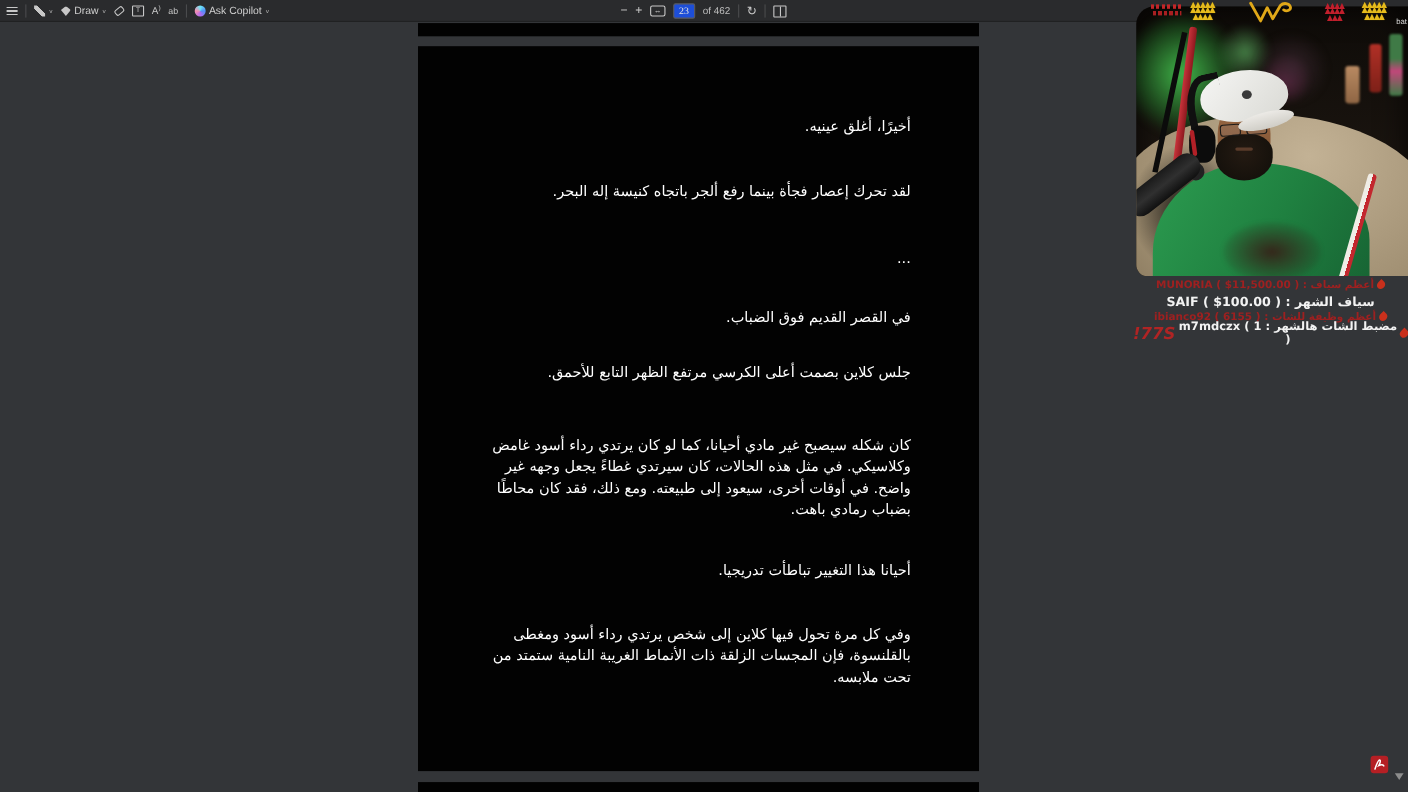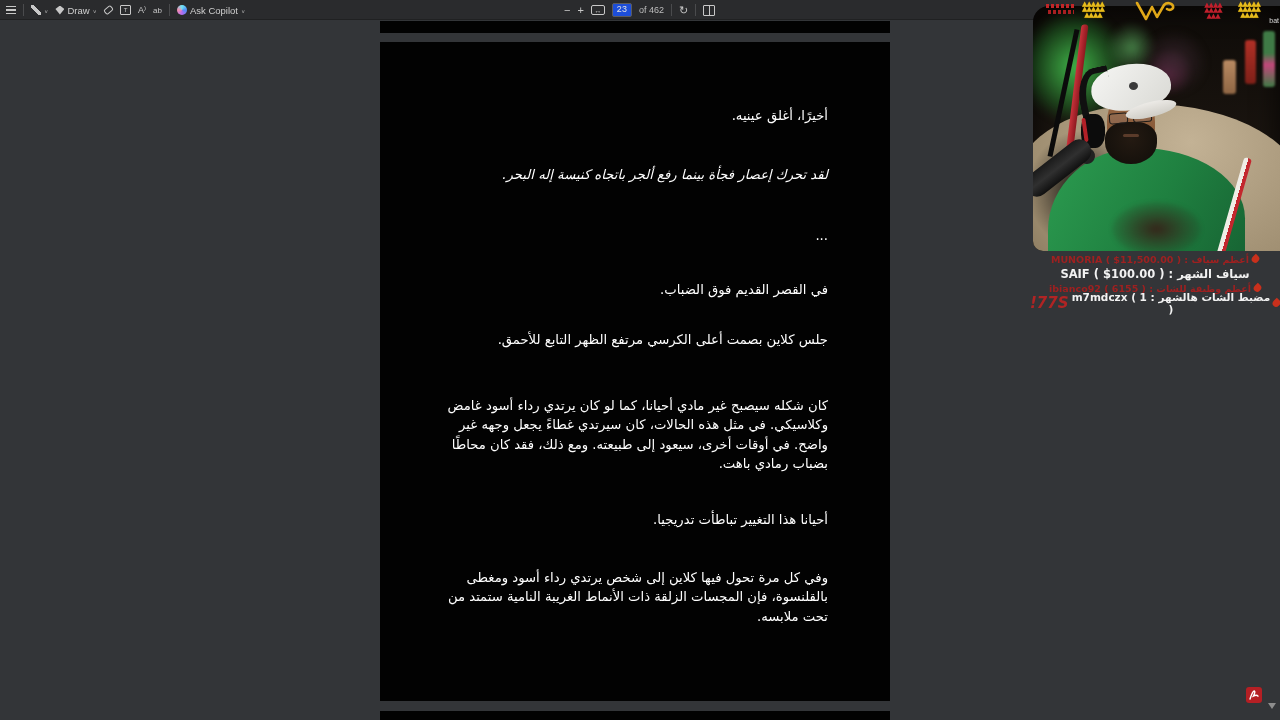--- a/index.html
+++ b/index.html
@@ -19,32 +19,32 @@
   .pen{width:10px;height:10px;background:linear-gradient(45deg,transparent 38%,#c8c8c8 38% 62%,transparent 62%);}
   .nib{width:9px;height:9px;background:#c8c8c8;clip-path:polygon(50% 0,100% 40%,50% 100%,0 40%);}
   .eraser{width:9px;height:6px;border:1px solid #c8c8c8;border-radius:2px;transform:rotate(-40deg);}
   .textbox-i{width:11px;height:10px;border:1px solid #c8c8c8;border-radius:1px;font-size:6px;display:flex;align-items:center;justify-content:center;color:#c8c8c8;}
   .readaloud{font-size:9px;color:#c8c8c8;}
   .readaloud .paren{font-size:6px;vertical-align:top;}
   .ab-i{font-size:8px;color:#c8c8c8;}
   .copilot{width:10px;height:10px;border-radius:50%;background:conic-gradient(#6ee7f5,#4f8df7,#b36bf0,#f58fb0,#6ee7f5);}
   .zoomglyph{font-size:11px;color:#c8c8c8;}
   .fitbox{width:14px;height:10px;border:1px solid #c8c8c8;border-radius:2px;display:flex;align-items:center;justify-content:center;font-size:7px;color:#c8c8c8;}
-  .pageinput{width:20px;height:14px;background:#1d4ed8;border:1px solid #5a5b5d;border-radius:2px;color:#e0e0e0;font-size:9px;text-align:center;font-family:Liberation Mono, monospace;}
+  .pageinput{width:20px;height:14px;background:#1d4ed8;border:1px solid #5a5b5d;border-radius:2px;color:#e0e0e0;font-size:9px;text-align:center;font-family:Liberation Serif, serif;}
   .oflabel{font-size:9px;color:#bdbdbd;}
   .rotate{font-size:11px;color:#c8c8c8;}
   .pagelayout{width:12px;height:11px;border:1px solid #c8c8c8;border-radius:1px;position:relative;}
   .pagelayout::after{content:'';position:absolute;left:5px;top:0;width:1px;height:9px;background:#c8c8c8;}
 
   
   .page-prev{position:absolute;left:380px;top:21px;width:510px;height:12px;background:#020202;}
   .page{position:absolute;left:380px;top:42px;width:510px;height:659px;background:#020202;}
   .page-next{position:absolute;left:380px;top:711px;width:510px;height:9px;background:#020202;}
   .para{position:absolute;right:0;left:0;padding:0 62px;direction:rtl;text-align:right;color:#ffffff;font-family:"DejaVu Sans",sans-serif;font-size:13.2px;line-height:19.3px;}
-  .p0{top:64px;}.p1{top:123px;font-style:italic;}.p2{top:184px;}.p3{top:238px;}.p4{top:288px;}.p5{top:354px;}.p6{top:468px;}.p7{top:526px;}
+  .p0{top:64px;}.p1{top:123px;}.p2{top:184px;}.p3{top:238px;}.p4{top:288px;}.p5{top:354px;}.p6{top:468px;}.p7{top:526px;}
 
   
   .cam{position:absolute;left:1030px;top:0;width:250px;height:253px;z-index:5;}
   .cam-video{position:absolute;left:3px;top:6px;right:0;bottom:2px;border-radius:16px 0 0 10px;overflow:hidden;background:linear-gradient(180deg,#0e0b08,#1b1510 60%,#14100b);box-shadow:inset 0 0 28px rgba(0,0,0,.75);}
   .glow-green{position:absolute;left:-12%;top:-6%;width:58%;height:62%;background:radial-gradient(closest-side,rgba(72,210,84,.85),rgba(40,150,52,.35) 55%,transparent 75%);filter:blur(4px);}
   .glow-green2{position:absolute;left:26%;top:2%;width:28%;height:30%;background:radial-gradient(closest-side,rgba(120,240,130,.5),transparent 70%);filter:blur(3px);}
   .glow-pink{position:absolute;left:42%;top:14%;width:26%;height:26%;background:radial-gradient(closest-side,rgba(225,70,160,.4),transparent 70%);filter:blur(3px);}
   .figurine{position:absolute;filter:blur(1.2px);border-radius:3px;}
   .fig-red{left:86%;top:14%;width:11px;height:44px;background:linear-gradient(#b13026,#7e2018);}
   .fig-green{left:93%;top:10%;width:12px;height:56px;background:linear-gradient(#3f7a46 40%,#c2477a 60%,#3f7a46);}

